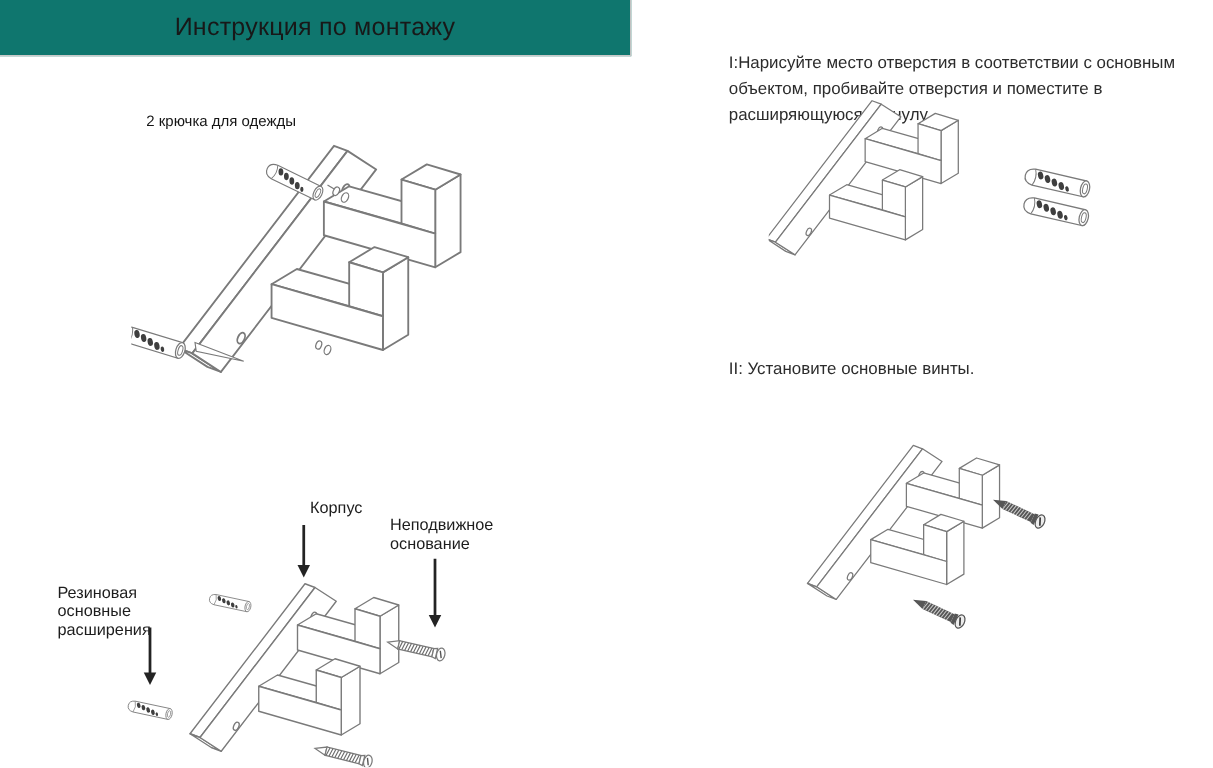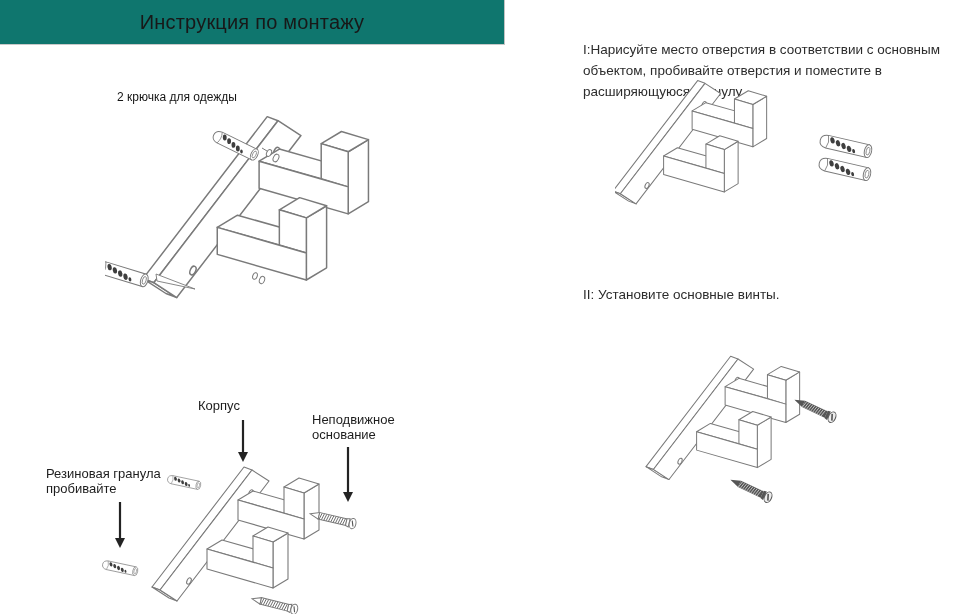--- a/index.html
+++ b/index.html
@@ -12,21 +12,21 @@
     left:0;top:0;width:504px;height:44px;background:#0f766e;
     border-right:1px solid #c2c2c2;border-bottom:1px solid #c9c9c9;
     display:flex;align-items:center;justify-content:center;
   }
   .page-title{font-size:20px;color:#181818;letter-spacing:0.2px;}
   .subtitle{left:117px;top:70px;font-size:12px;color:#151515;margin-top:20px;}
   .step-text{
     left:583px;width:394px;font-size:13.5px;line-height:21px;color:#2c2c2c;
   }
   .part-label{font-size:13px;line-height:15px;color:#1d1d1d;}
-  .lbl-body{left:198px;top:398px;width:92px;text-align:left;}
+  .lbl-body{left:198px;top:398px;width:92px;text-align:right;}
   .lbl-fixed{left:312px;top:412px;width:100px;}
   .lbl-rubber{left:46px;top:466px;width:120px;}
   svg{display:block;}
 </style>
 </head>
 <body>
 
 <div class="page">
 
   <svg width="0" height="0" style="position:absolute" aria-hidden="true">
@@ -119,21 +119,21 @@
     <g transform="translate(-6,156) rotate(17)">
       <use href="#dowel"></use>
     </g>
     <path d="M51,176 L90,191 L52,183 Z" fill="#ffffff" stroke="#7a7a7a" stroke-width="0.9"></path>
     <ellipse cx="150" cy="178" rx="2.2" ry="3.4" transform="rotate(20 150 178)" fill="#ffffff" stroke="#7a7a7a"></ellipse>
     <ellipse cx="157" cy="182" rx="2.5" ry="3.8" transform="rotate(20 157 182)" fill="#ffffff" stroke="#7a7a7a"></ellipse>
   </svg>
 
   <div class="abs part-label lbl-body">Корпус</div>
   <div class="abs part-label lbl-fixed">Неподвижное основание</div>
-  <div class="abs part-label lbl-rubber">Резиновая гранула пробивайте</div>
+  <div class="abs part-label lbl-rubber">Резиновая основные расширения</div>
 
   <svg class="abs" style="left:35px;top:394px" width="375" height="220" viewBox="0 0 375 220">
     <g stroke="#232323" stroke-width="2.2">
       <line x1="208" y1="26" x2="208" y2="59"></line>
       <polygon points="203,58 213,58 208,68" fill="#232323" stroke="none"></polygon>
     </g>
     <g stroke="#232323" stroke-width="2.2">
       <line x1="313" y1="53" x2="313" y2="99"></line>
       <polygon points="308,98 318,98 313,108" fill="#232323" stroke="none"></polygon>
     </g>

